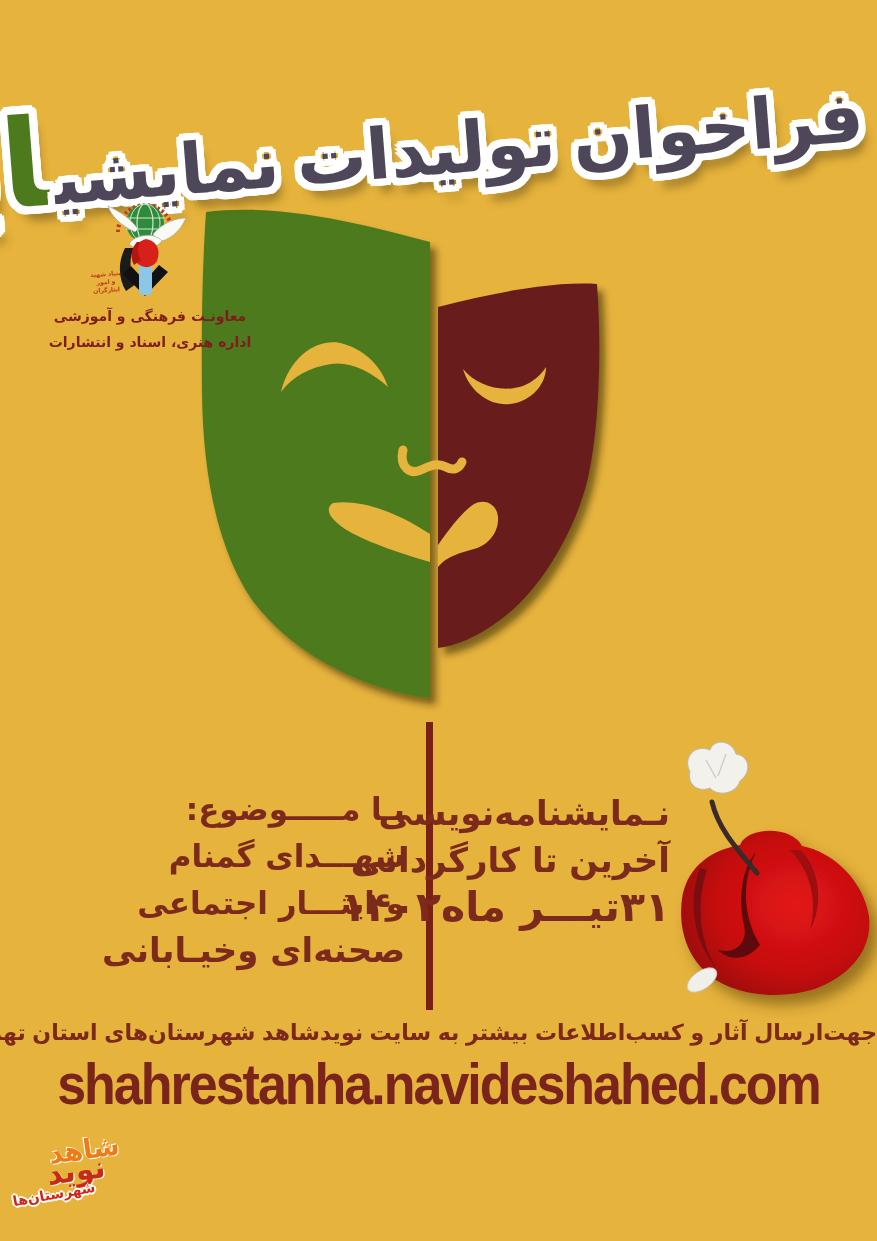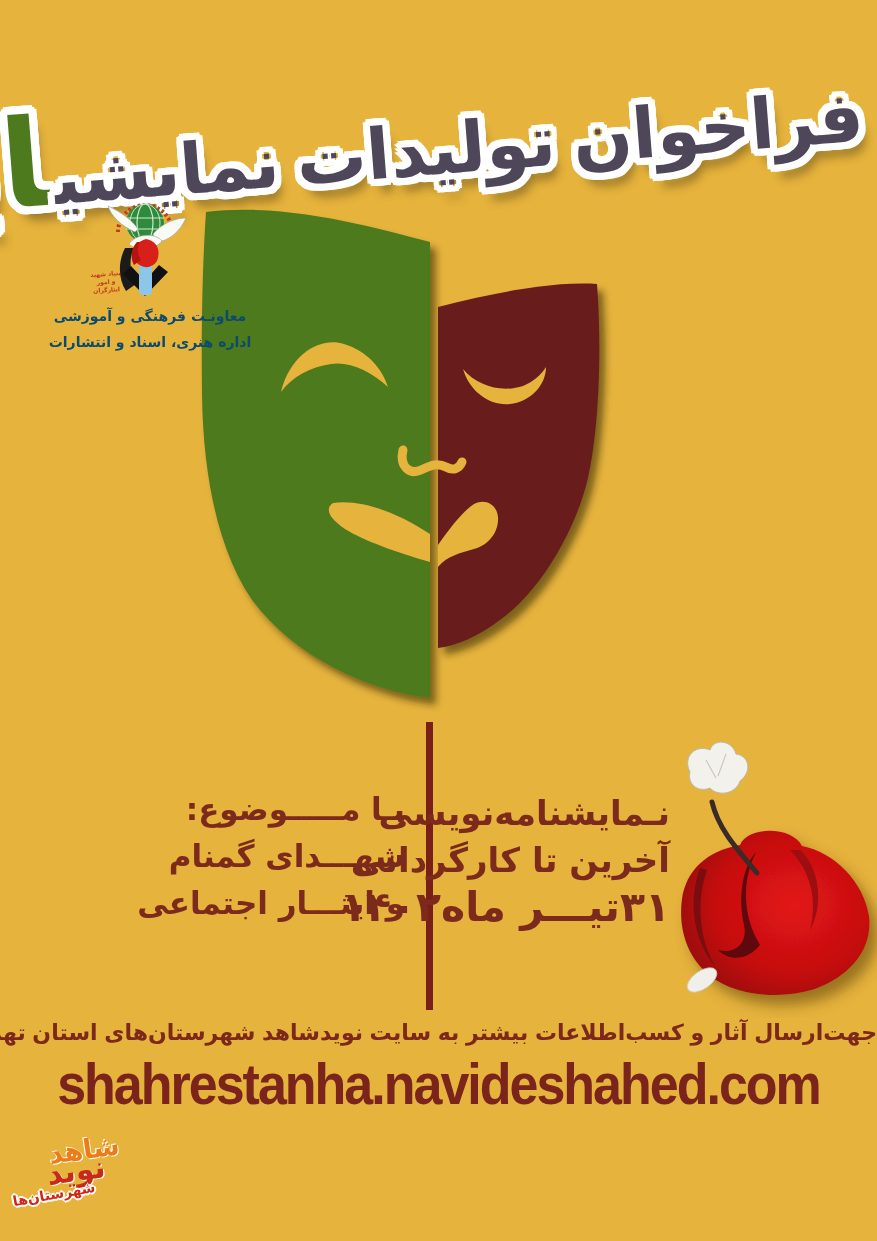--- a/index.html
+++ b/index.html
@@ -29,21 +29,21 @@
       -6px -6px 0 #fff,6px -6px 0 #fff,-6px 6px 0 #fff,6px 6px 0 #fff,
       -8px 4px 0 #fff,8px 4px 0 #fff,-8px -4px 0 #fff,8px -4px 0 #fff,
       -4px 8px 0 #fff,4px 8px 0 #fff,-4px -8px 0 #fff,4px -8px 0 #fff,
       7px 15px 10px rgba(70,55,20,.45);
   }
 
   
   .emblem{position:absolute;left:85px;top:192px;z-index:7;}
   .emblem-caption{
     position:absolute;left:40px;top:303px;width:220px;z-index:7;
-    text-align:center;direction:rtl;color:#0c4a6e;font-weight:bold;
+    text-align:center;direction:rtl;color:#7f1d1d;font-weight:bold;
     font-size:14px;line-height:26px;
   }
   .emblem-mini{
     position:absolute;left:88px;top:270px;width:36px;z-index:8;
     direction:rtl;text-align:center;color:#C03A20;font-weight:bold;
     font-size:6px;line-height:8px;transform:rotate(-4deg);
   }
 
   
   .masks{position:absolute;left:170px;top:190px;z-index:2;}
@@ -159,20 +159,21 @@
 
     <path d="M403,450 C399,467 410,475 421,470 C430,466 437,462 446,467 C453,471 459,469 462,462" fill="none" stroke="#E6B33C" stroke-width="9" stroke-linecap="round"></path>
   </svg>
 
   <div class="divider"></div>
 
   <div class="col col-left">
     <div class="ln">بـا مـــــوضوع:</div>
     <div class="ln">شهـــدای گمنام</div>
     <div class="ln">و ایثـــار اجتماعی</div>
+    <div class="ln big">صحنه‌ای وخیـابانی</div>
   </div>
 
   <div class="col col-right">
     <div class="ln">نـمایشنامه‌نویسی</div>
     <div class="ln">آخرین تا کارگردانی</div>
     <div class="ln big">۳۱تیـــر ماه۱۴۰۲</div>
   </div>
 
   <svg class="rose" width="245" height="295" viewBox="638 723 245 295">
     <defs>

